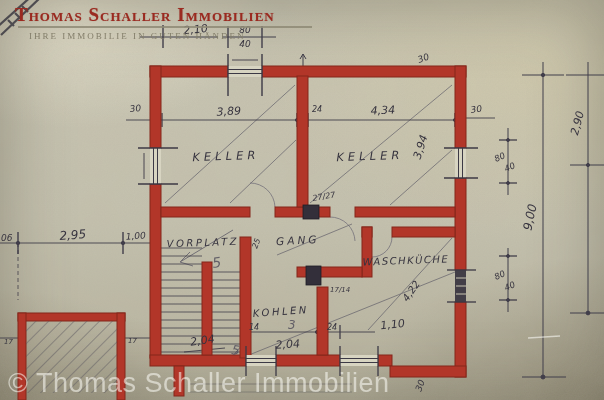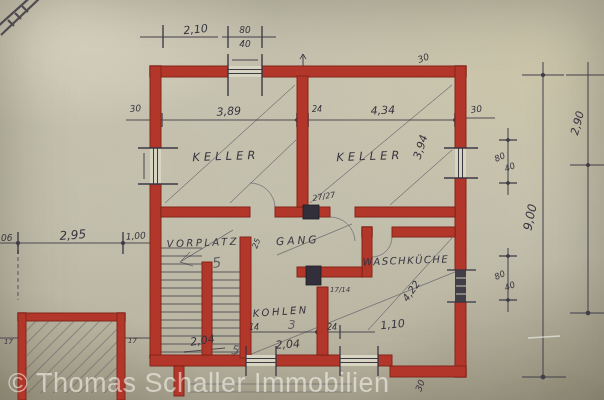--- a/index.html
+++ b/index.html
@@ -315,16 +315,21 @@
       <text class="hand" x="330" y="292" font-size="7">17/14</text>
       <text class="hand" x="4" y="344" font-size="7">17</text>
       <text class="hand" x="128" y="343" font-size="7">17</text>
       <text class="hand" x="496" y="162" font-size="8.5" transform="rotate(-25 496 162)">80</text>
       <text class="hand" x="506" y="172" font-size="8.5" transform="rotate(-25 506 172)">40</text>
       <text class="hand" x="496" y="280" font-size="8.5" transform="rotate(-25 496 280)">80</text>
       <text class="hand" x="506" y="291" font-size="8.5" transform="rotate(-25 506 291)">40</text>
     </g>
   </svg>
 
+  <div class="logo">
+    <div class="logo-title">Thomas Schaller Immobilien</div>
+    <div class="logo-rule"></div>
+    <div class="logo-tagline">IHRE IMMOBILIE IN GUTEN HÄNDEN</div>
+  </div>
 
   <div class="watermark">© Thomas Schaller Immobilien</div>
 
 </div>
 
 </body></html>

